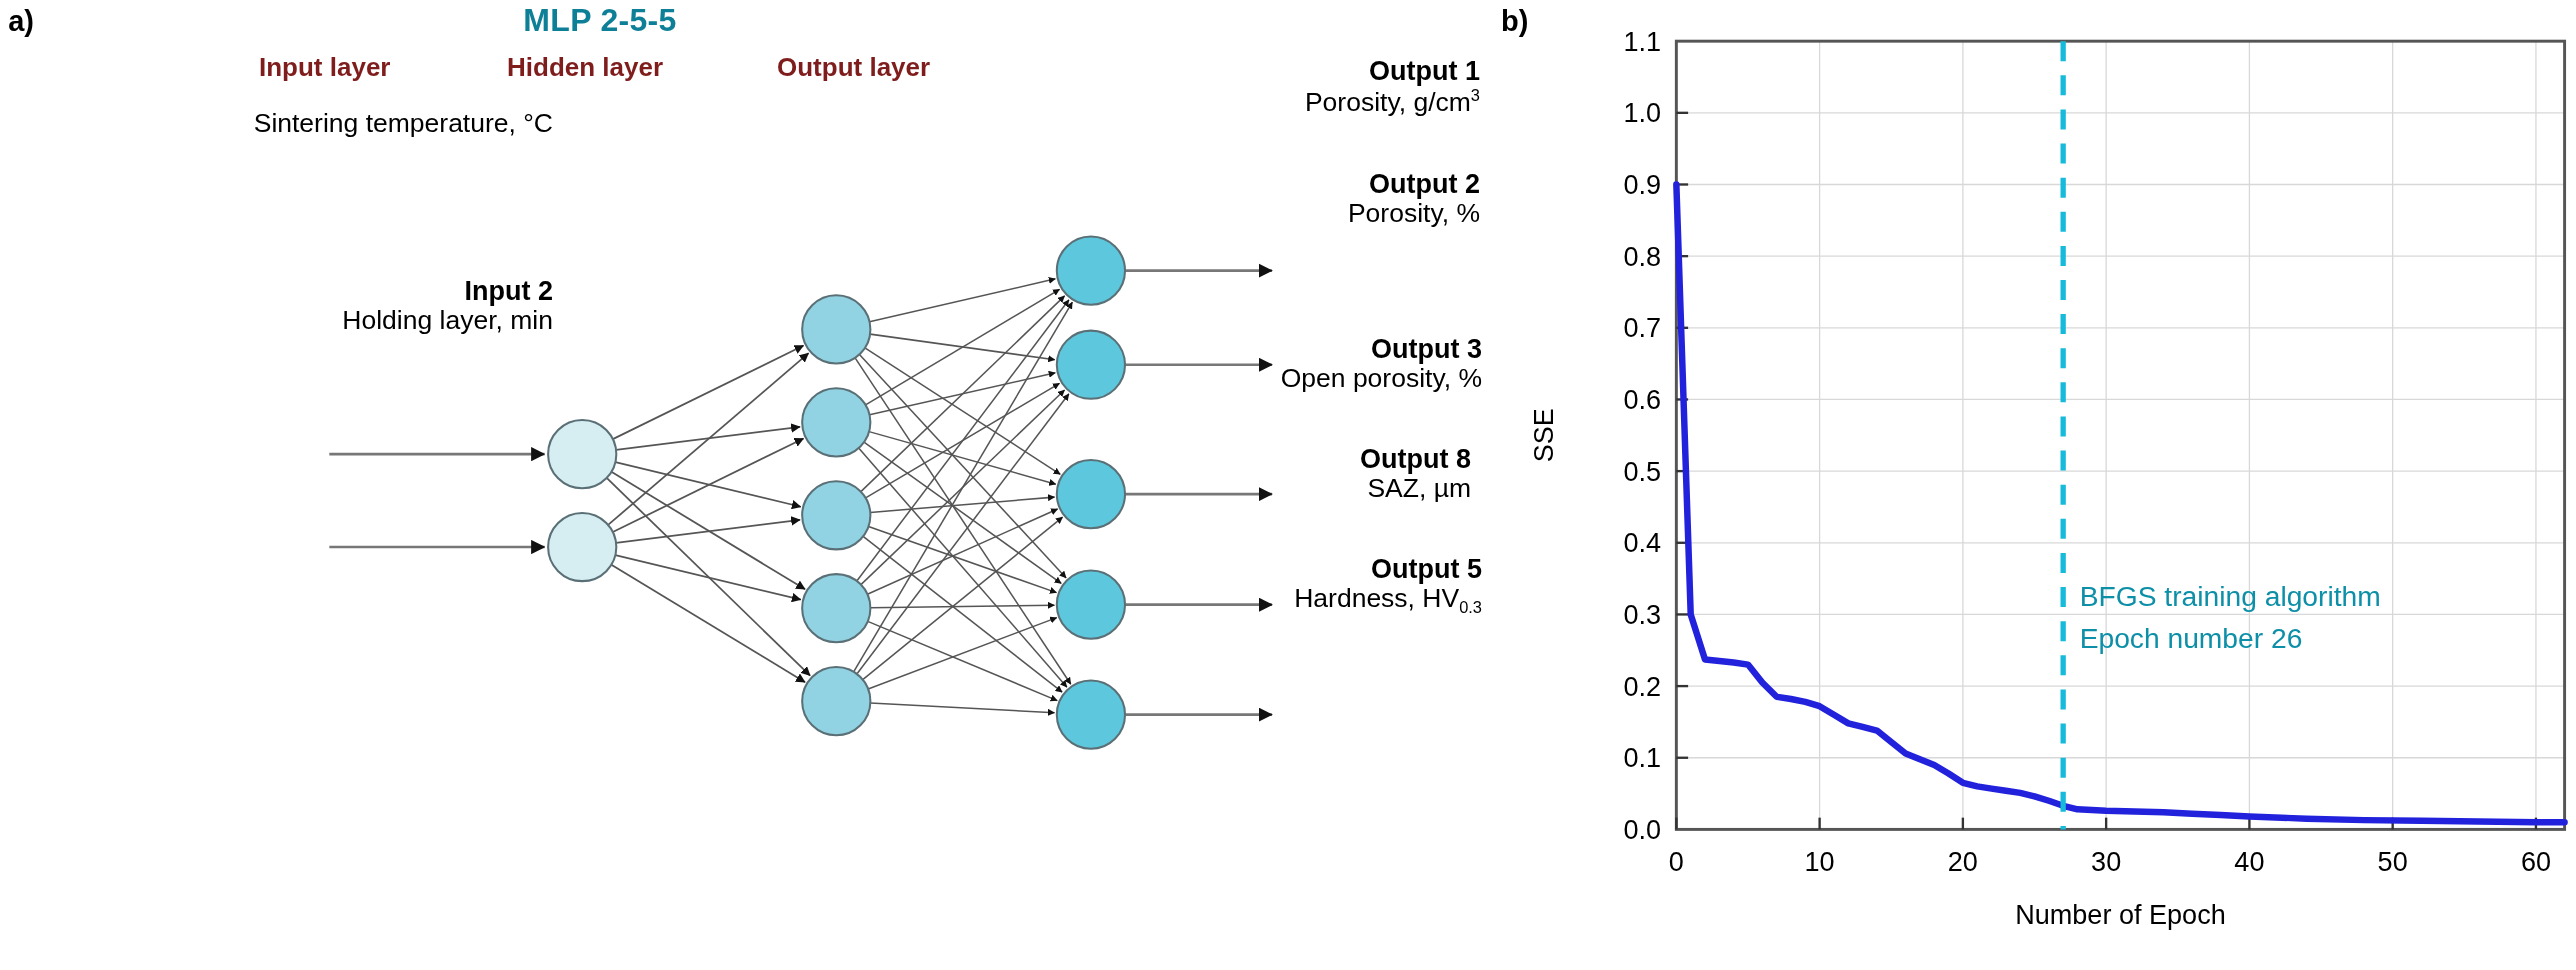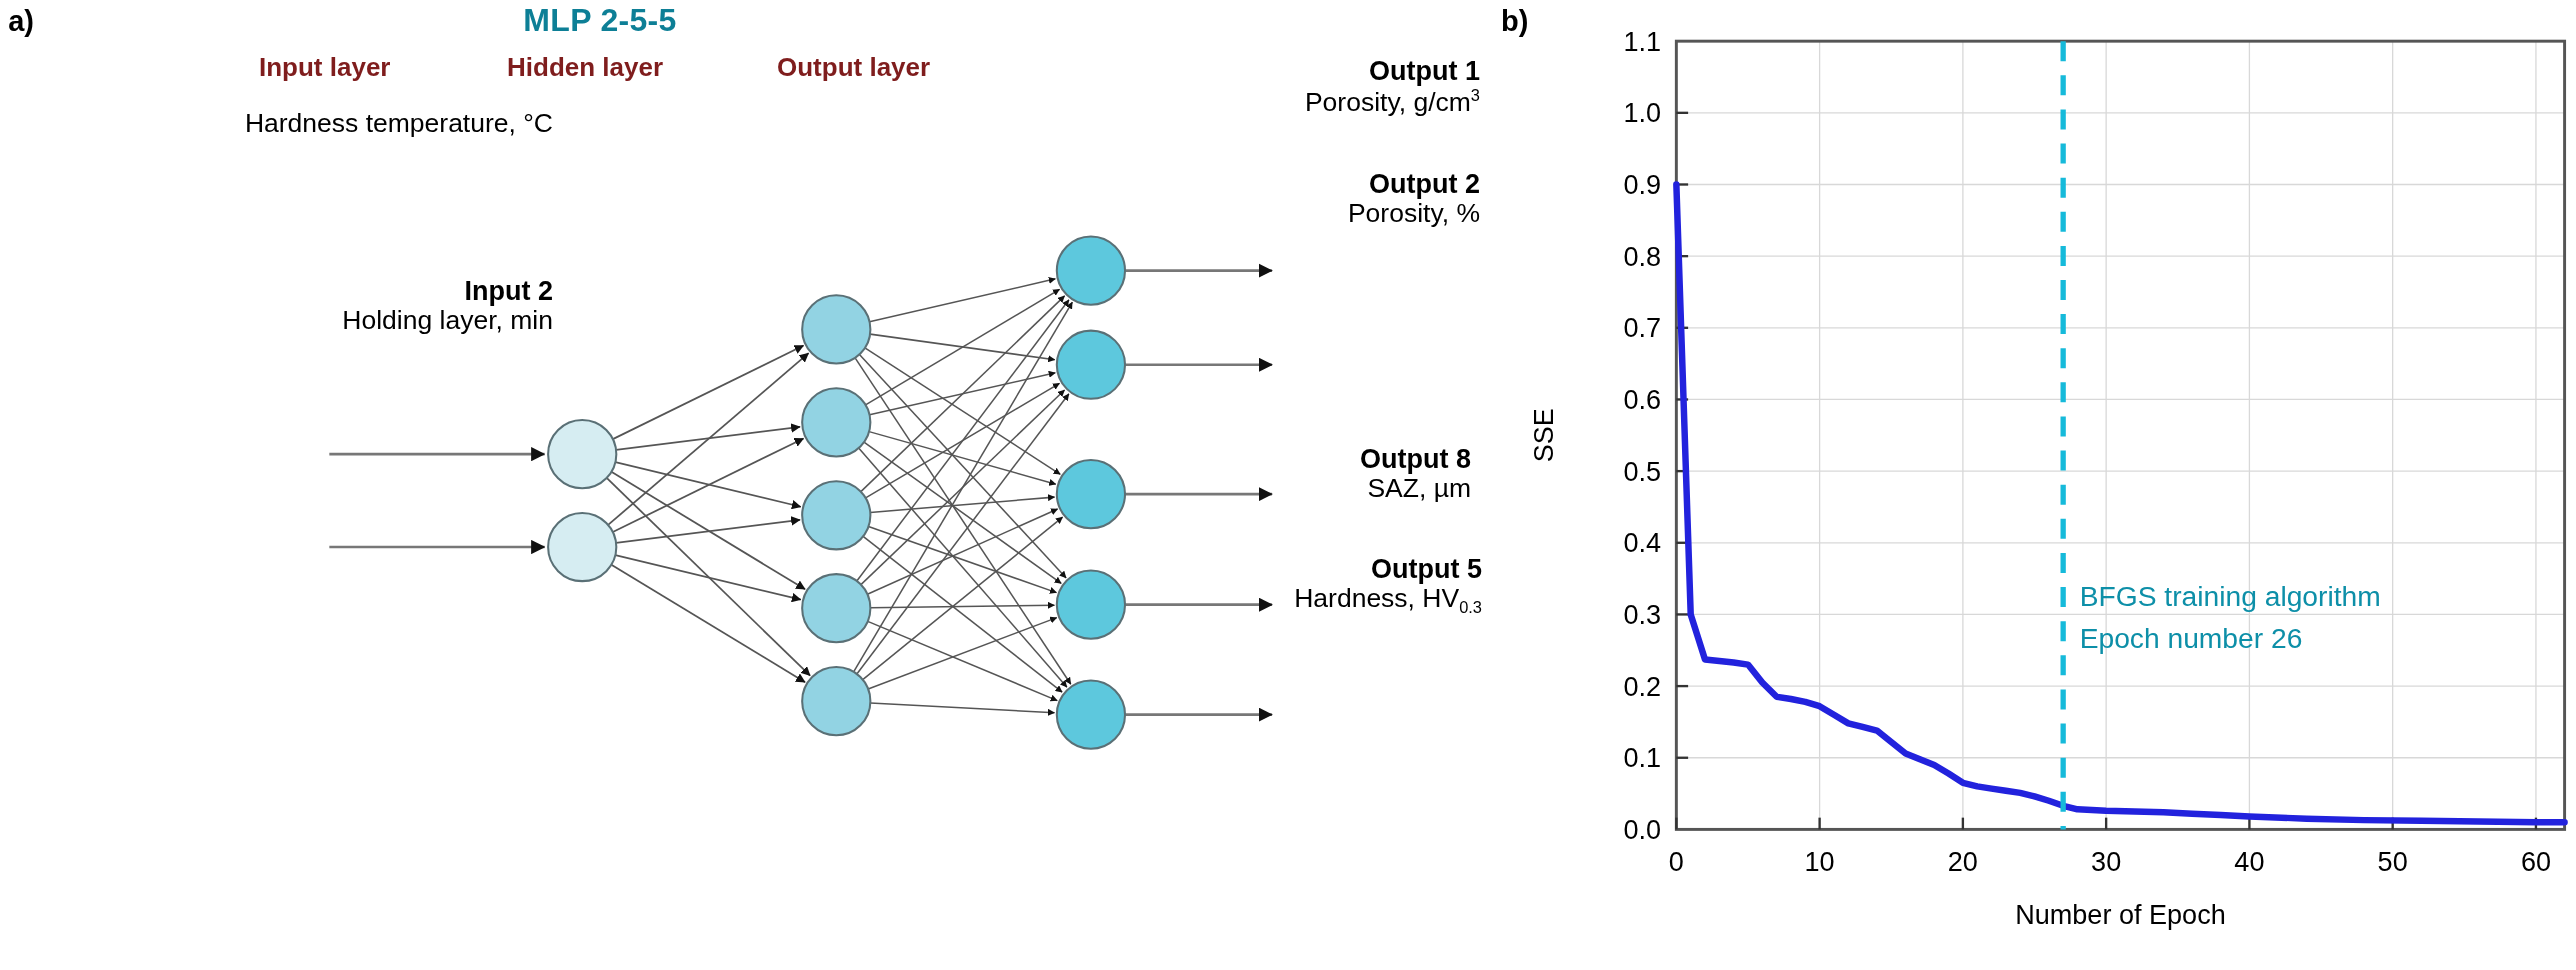--- a/index.html
+++ b/index.html
@@ -47,34 +47,38 @@
 <div id="panel-a">
   <div class="panel-label" style="left:8.2px;top:4.7px;">a)</div>
 
   <div id="mlp-title">MLP 2-5-5</div>
 
   <div class="layer-caption" id="cap-input">Input layer</div>
   <div class="layer-caption" id="cap-hidden">Hidden layer</div>
   <div class="layer-caption" id="cap-output">Output layer</div>
 
   <div class="io-label" id="lbl-in1">
-    <span class="t2">Hardness temperature, °C</span>
+    <span class="t2">Sintering temperature, °C</span>
   </div>
   <div class="io-label" id="lbl-in2">
     <span class="t1">Input 2</span>
     <span class="t2">Holding layer, min</span>
   </div>
 
   <div class="io-label" id="lbl-out1">
     <span class="t1">Output 1</span>
     <span class="t2"><span>Porosity, g/cm</span><sup>3</sup></span>
   </div>
   <div class="io-label" id="lbl-out2">
     <span class="t1">Output 2</span>
     <span class="t2">Porosity, %</span>
+  </div>
+  <div class="io-label" id="lbl-out3">
+    <span class="t1">Output 3</span>
+    <span class="t2">Open porosity, %</span>
   </div>
   <div class="io-label" id="lbl-out4">
     <span class="t1">Output 8</span>
     <span class="t2">SAZ, µm</span>
   </div>
   <div class="io-label" id="lbl-out5">
     <span class="t1">Output 5</span>
     <span class="t2"><span>Hardness, HV</span><sub>0.3</sub></span>
   </div>
 

